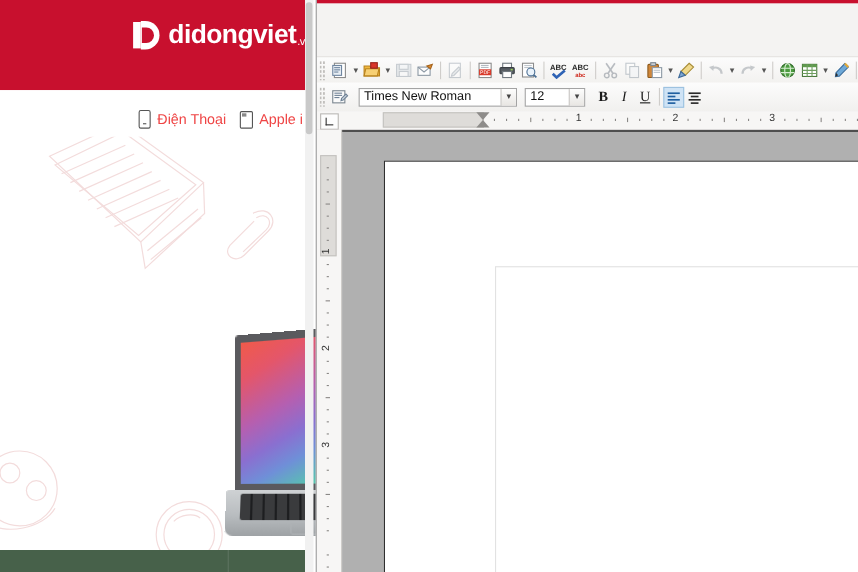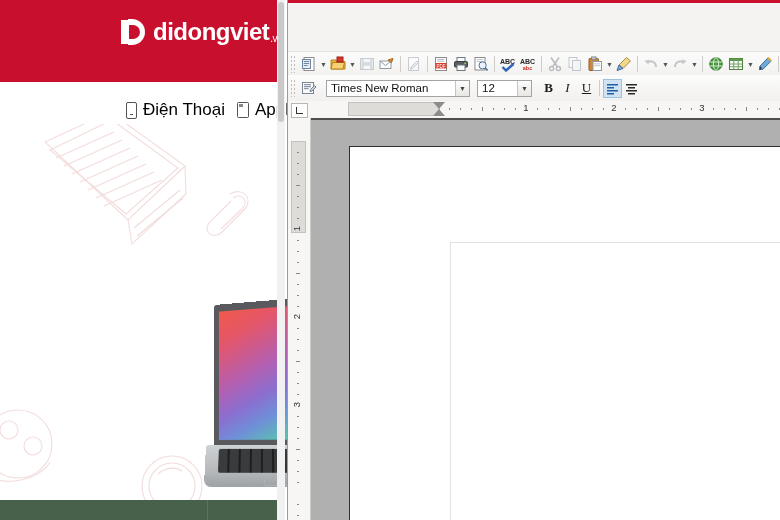--- a/index.html
+++ b/index.html
@@ -18,21 +18,21 @@
   .wp-logo-mark{width:28px;height:30px;position:relative;margin-right:7px;}
   .wp-logo-mark .bar{position:absolute;left:3px;top:3px;width:7px;height:24px;background:#fff;}
   .wp-logo-mark .arc{position:absolute;left:10px;top:2px;width:17px;height:26px;
      background:#fff;border-radius:0 14px 14px 0;}
   .wp-logo-mark .notch{position:absolute;left:11px;top:8px;width:11px;height:14px;background:#c8102e;border-radius:0 8px 8px 0;}
   .wp-logo-text{color:#fff;font-size:24px;font-weight:bold;letter-spacing:-0.5px;line-height:1;}
   .wp-logo-tld{color:#fff;font-size:10px;font-weight:normal;margin-left:1px;vertical-align:bottom;}
 
   .wp-navbar{position:absolute;left:0;top:82px;width:284px;height:42px;background:#fff;}
   .wp-nav{position:absolute;left:126px;top:100px;display:flex;align-items:center;gap:12px;white-space:nowrap;}
-  .wp-nav-item{display:flex;align-items:center;gap:6px;color:#000000;font-size:17px;}
+  .wp-nav-item{display:flex;align-items:center;gap:6px;color:#ef4444;font-size:13px;}
   .ico-phone{width:9px;height:15px;border:1.3px solid #555;border-radius:2px;display:inline-block;position:relative;}
   .ico-phone:after{content:"";position:absolute;left:2.5px;top:11.4px;width:3px;height:1px;background:#555;}
   .ico-ipad{width:10px;height:14px;border:1.3px solid #555;border-radius:1.5px;display:inline-block;position:relative;}
   .ico-ipad:before{content:"";position:absolute;left:1px;top:1px;width:4px;height:3px;background:#888;}
 
   
   .doodles{position:absolute;left:0;top:124px;width:284px;height:380px;overflow:hidden;}
   .doodles svg{position:absolute;left:0;top:0;}
 
   .wp-laptop{position:absolute;left:206px;top:305px;width:120px;height:190px;}

